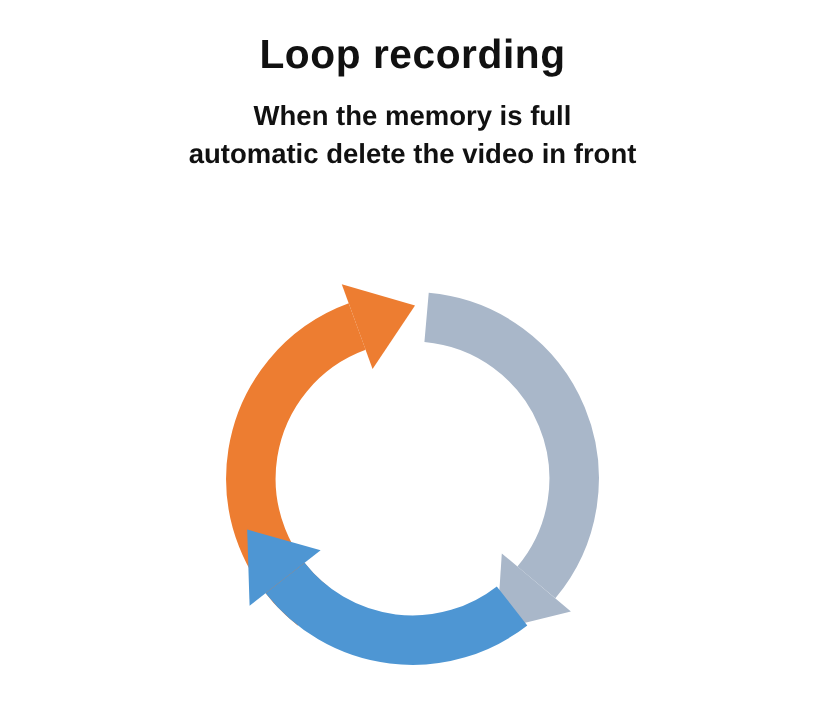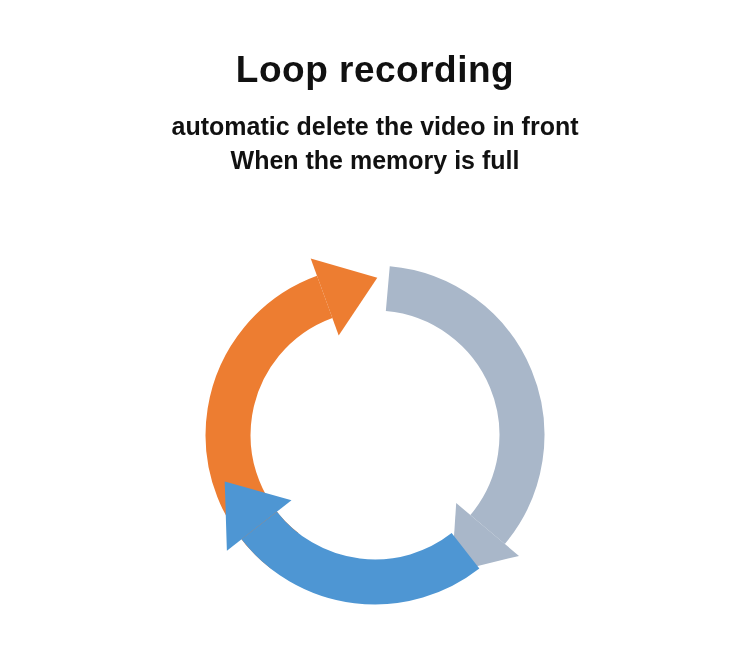--- a/index.html
+++ b/index.html
@@ -12,21 +12,21 @@
   }
   .page {
     width: 750px;
     height: 650px;
     position: relative;
     background: #ffffff;
   }
   .header {
     width: 100%;
     text-align: center;
-    padding-top: 48px;
+    padding-top: 28px;
   }
   .title {
     font-size: 37px;
     font-weight: 700;
     color: #111111;
     letter-spacing: 0.5px;
     line-height: 1.2;
   }
   .subtitle {
     margin-top: 18px;
@@ -46,22 +46,22 @@
   svg { display: block; }
 </style>
 </head>
 <body>
 
 <div class="page">
 
   <div class="header">
     <div class="title">Loop recording</div>
     <div class="subtitle">
+      <span class="line">When the memory is full</span>
       <span class="line">automatic delete the video in front</span>
-      <span class="line">When the memory is full</span>
     </div>
   </div>
 
   <div class="diagram-wrap">
     <svg width="750" height="455" viewBox="0 195 750 455">
 
       <path d="M 284.5 550.8 A 147 147 0 0 1 324.7 296.9" fill="none" stroke-width="45" stroke="#ED7D31"></path>
       <polygon points="310.7,258.4 338.7,335.4 377.3,277.7" fill="#ED7D31"></polygon>
 
       <path d="M 387.8 288.6 A 147 147 0 0 1 487.6 529.5" fill="none" stroke-width="45" stroke="#A9B7C9"></path>

